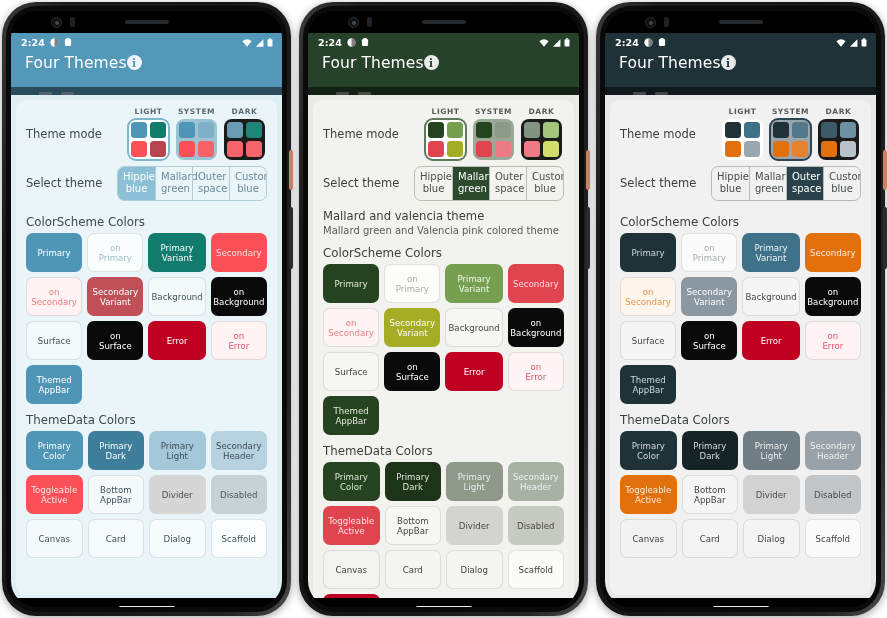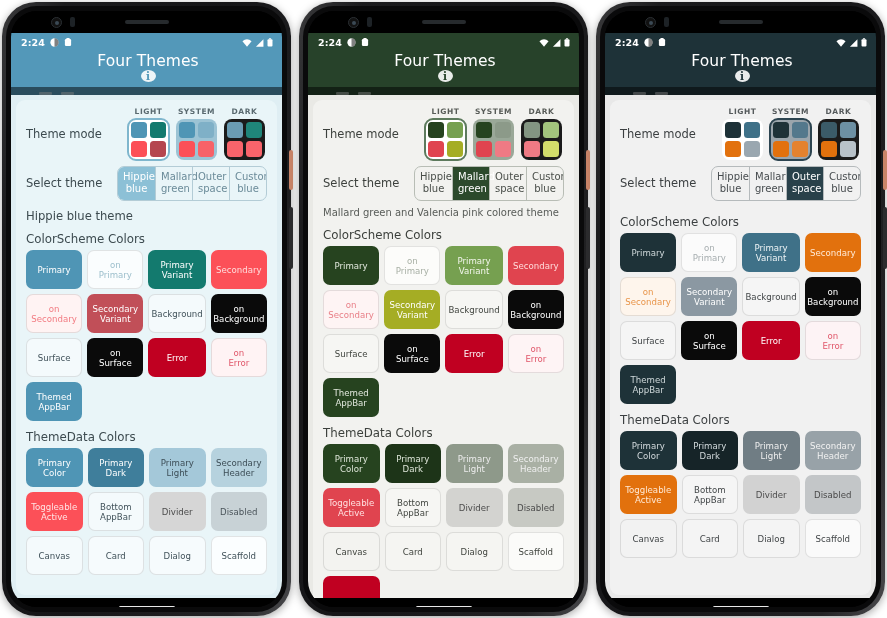--- a/index.html
+++ b/index.html
@@ -108,21 +108,20 @@
   .sb-time { font-size: 9.5px; font-weight: 600; }
   .ic { display:inline-block; line-height:0; }
 
   .appbar {
     height: 35px;
     display: flex;
     align-items: center;
     justify-content: flex-start;
     padding: 0 11px 14px 14px;
     color: #fff;
-    flex-direction: column;
   }
   .appbar-title { font-size: 15.5px; font-weight: 400; letter-spacing: .1px; }
   .info-btn {
     width: 15px; height: 15px; border-radius: 50%;
     background: rgba(255,255,255,.9);
     display:flex;align-items:center;justify-content:center;
     font-size: 10.5px; font-weight: 700;
     font-family: "DejaVu Serif", serif;
   }
 
@@ -311,21 +310,20 @@
             </div>
             <div class="row">
               <div class="row-label">Select theme</div>
               <div class="chips" style="border-color:#b3ccd6">
                 <div class="chip" style="background:#8cc0d6;color:#ffffff;border-left-color:#b3ccd6">Hippie<br>blue</div>
                 <div class="chip" style="background:transparent;color:#6b8b99;border-left-color:#b3ccd6">Mallard<br>green</div>
                 <div class="chip" style="background:transparent;color:#6b8b99;border-left-color:#b3ccd6">Outer<br>space</div>
                 <div class="chip" style="background:transparent;color:#6b8b99;border-left-color:#b3ccd6">Custom<br>blue</div>
               </div>
             </div>
-            <div class="desc-title">Hippie blue theme</div>
             <div class="sec-title">ColorScheme Colors</div>
             <div class="grid">
               <div class="sw" style="background:#4f95b5;color:#ffffff">
                 <span>Primary</span>
               </div>
               <div class="sw brd" style="background:#fafdfe;color:#9dbfcc">
                 <span>on<br>Primary</span>
               </div>
               <div class="sw" style="background:#137a6e;color:#ffffff">
                 <span>Primary<br>Variant</span>
@@ -487,20 +485,21 @@
             </div>
             <div class="row">
               <div class="row-label">Select theme</div>
               <div class="chips" style="border-color:#b8bdb5">
                 <div class="chip" style="background:transparent;color:#4a4f4a;border-left-color:#b8bdb5">Hippie<br>blue</div>
                 <div class="chip" style="background:#2c4a2c;color:#ffffff;border-left-color:#b8bdb5">Mallard<br>green</div>
                 <div class="chip" style="background:transparent;color:#4a4f4a;border-left-color:#b8bdb5">Outer<br>space</div>
                 <div class="chip" style="background:transparent;color:#4a4f4a;border-left-color:#b8bdb5">Custom<br>blue</div>
               </div>
             </div>
+            <div class="desc-title">Mallard and valencia theme</div>
             <div class="desc-sub" style="color:#585c58">Mallard green and Valencia pink colored theme</div>
             <div class="sec-title">ColorScheme Colors</div>
             <div class="grid">
               <div class="sw" style="background:#26431f;color:#e2e8dd">
                 <span>Primary</span>
               </div>
               <div class="sw brd" style="background:#fcfcfa;color:#a8b0a5">
                 <span>on<br>Primary</span>
               </div>
               <div class="sw" style="background:#76a050;color:#f2f6ec">

